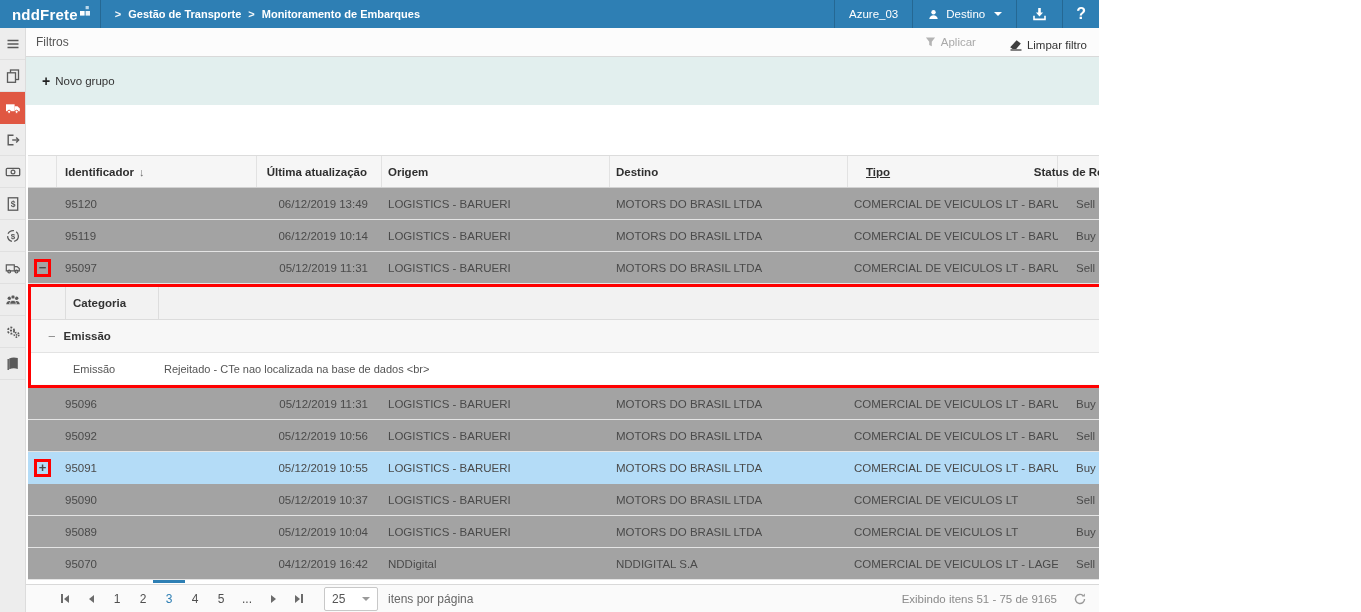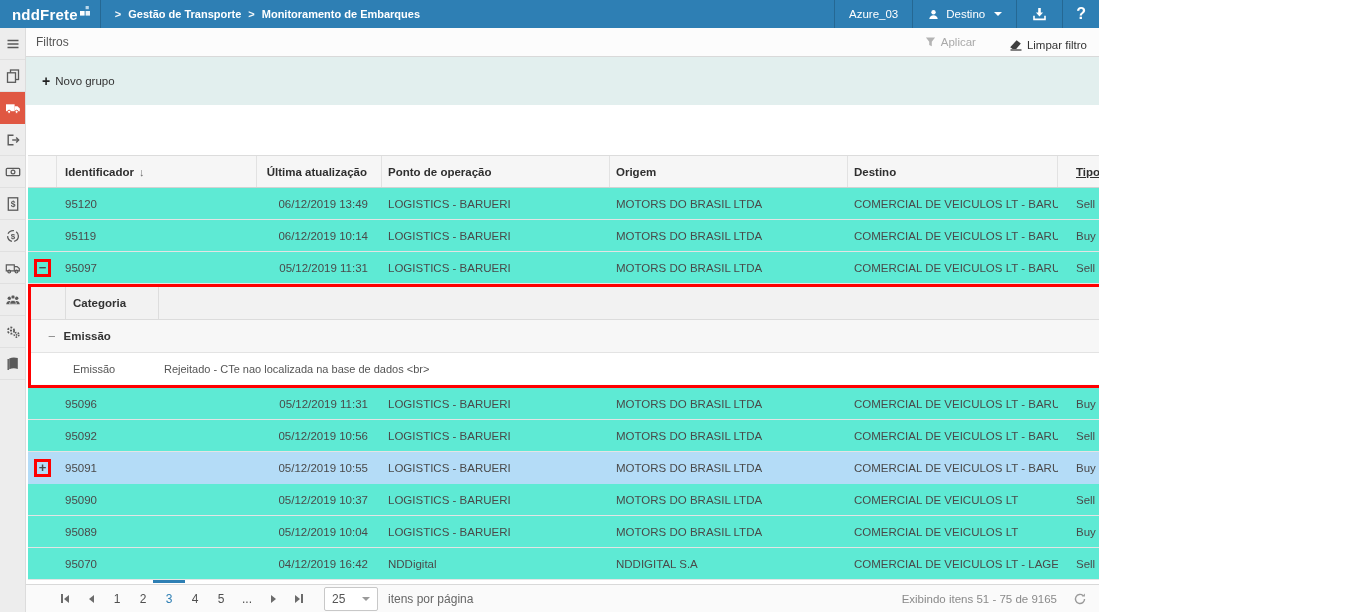--- a/index.html
+++ b/index.html
@@ -51,21 +51,21 @@
          font-size:11.5px;font-weight:bold;color:#2f2f2f;}
   .ghead>div{display:flex;align-items:center;border-right:1px solid #e2e2e2;padding-left:8px;white-space:nowrap;cursor:pointer;}
   .ghead .h-updated{justify-content:flex-end;padding-right:14px;padding-left:0;}
   .ghead .h-ponto,.ghead .h-origem,.ghead .h-destino{padding-left:6px;}
   .ghead .h-tipo{padding-left:18px;text-decoration:underline;}
   .ghead .h-center{justify-content:center;padding-left:0;}
   .ghead .h-prep{padding-left:4px;overflow:visible;}
   .ghead .filler{border-right:none;cursor:default;}
   .sort-arrow{font-weight:normal;color:#6d6d6d;margin-left:5px;font-size:11px;}
 
-  .row{height:32px;align-items:center;border-bottom:1px solid #e4e4e4;font-size:11.5px;color:#4a4a4a;background:#5eead4;cursor:pointer;}
+  .row{height:32px;align-items:center;border-bottom:1px solid #e4e4e4;font-size:11.5px;color:#4a4a4a;background:#a3a3a3;cursor:pointer;}
   .row.highlighted{background:#b4dcf7;border-bottom-color:#b4dcf7;}
   .c-expand{display:flex;justify-content:center;align-items:center;}
   .exp-wrap{display:flex;align-items:center;justify-content:center;min-width:14px;height:16px;}
   .exp-wrap.ann{border:3px solid #ff0000;padding:0 2px;height:18px;}
   .expand-btn{font-size:13px;color:#4a4a4a;line-height:1;cursor:pointer;font-weight:bold;}
   .c-id{padding-left:8px;}
   .c-updated{text-align:right;padding-right:14px;}
   .c-ponto,.c-origem,.c-destino{padding-left:6px;white-space:nowrap;overflow:hidden;}
   .c-tipo{padding-left:18px;}
   .c-dot{display:flex;justify-content:center;}
@@ -262,21 +262,20 @@
   </div>
 
   <section class="grid">
     <div class="ghead">
       <div class="h-expand"></div>
       <div>
         <span>Identificador</span>
         <span class="sort-arrow">↓</span>
       </div>
       <div class="h-updated">Última atualização</div>
-      <div class="h-ponto">Ponto de operação</div>
       <div class="h-origem">Origem</div>
       <div class="h-destino">Destino</div>
       <div class="h-tipo">Tipo</div>
       <div class="h-center">Status de Recepção</div>
       <div class="h-center">Disponível</div>
       <div class="h-prep">Preparação</div>
       <div class="filler"></div>
     </div>
     <div id="grid-body">
         <div class="row gcols">

